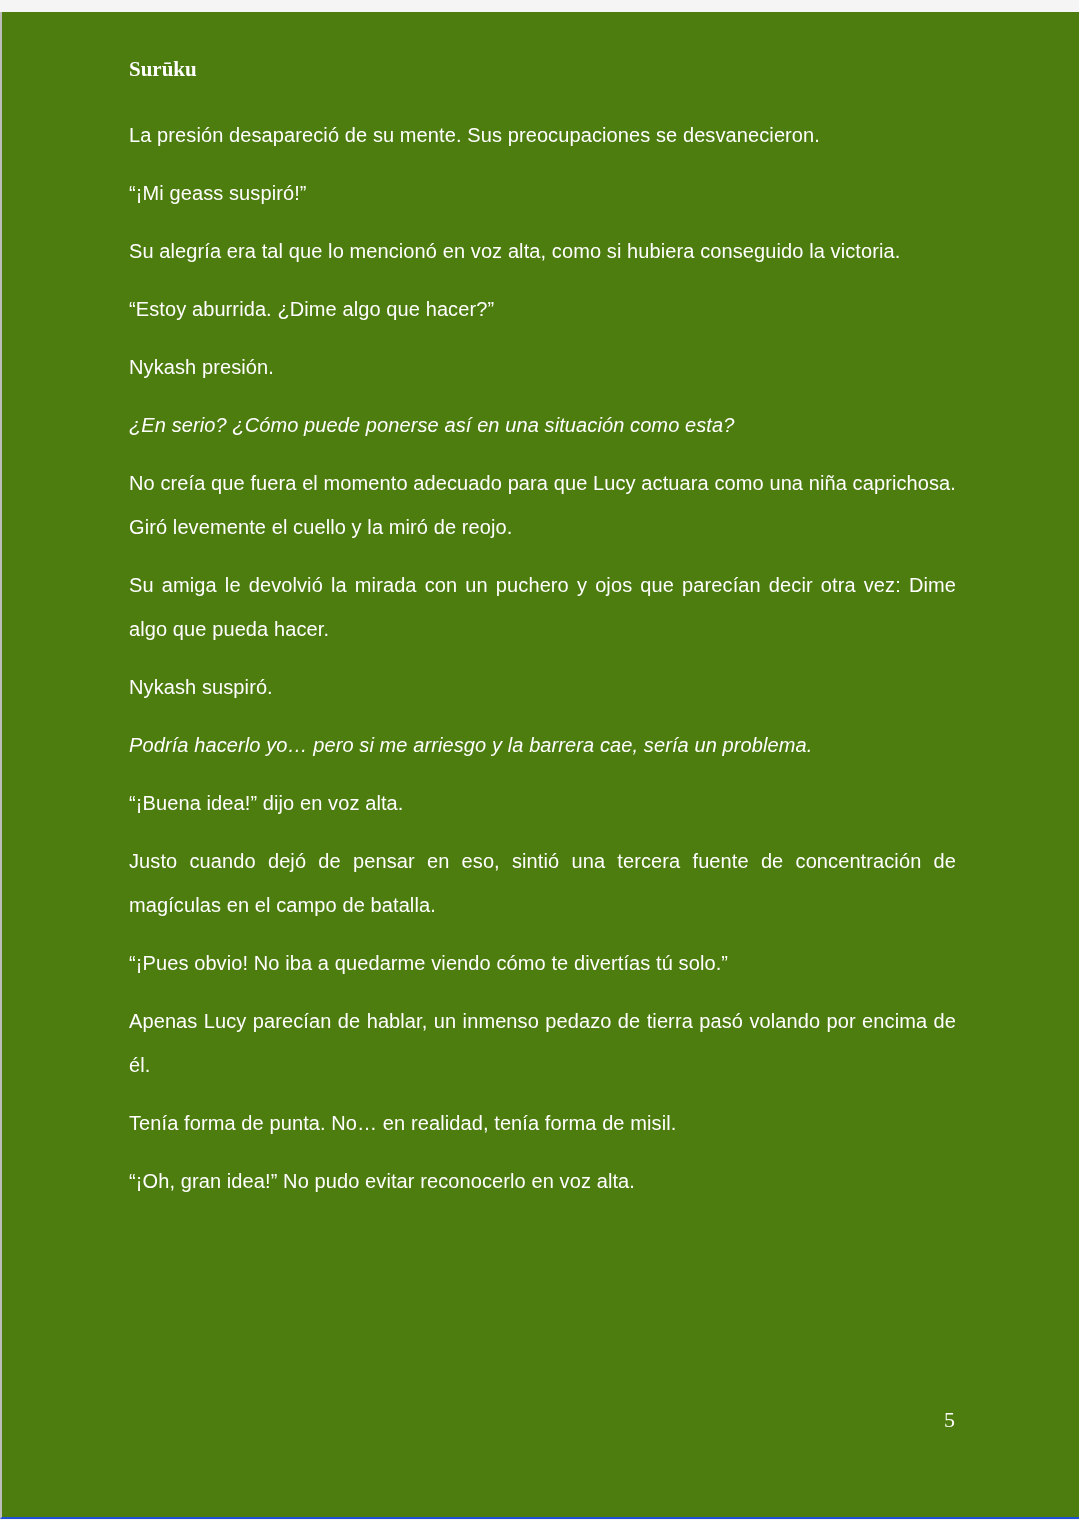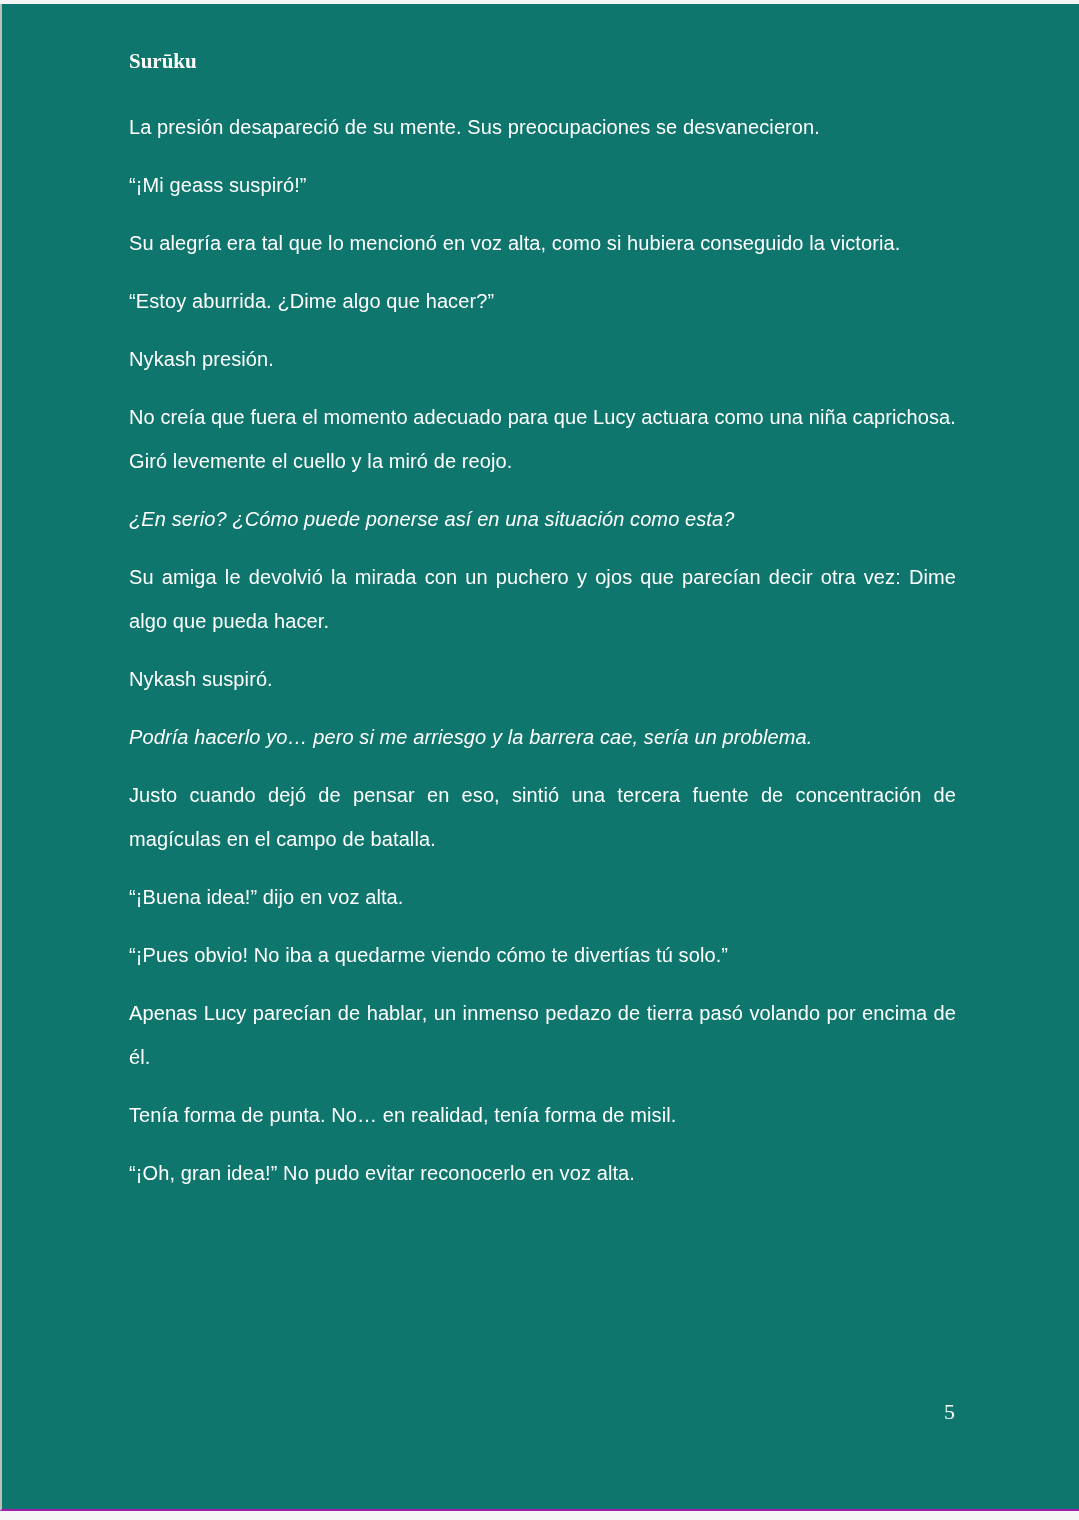--- a/index.html
+++ b/index.html
@@ -6,26 +6,26 @@
       margin: 0;
       padding: 0;
       width: 1079px;
       height: 1520px;
       background: #f5f5f5;
       overflow: hidden;
     }
     .page {
       position: absolute;
       left: 0;
-      top: 4px;
+      top: 12px;
       width: 1077px;
       height: 1505px;
-      background: #0f766e;
+      background: #4d7c0f;
       border-left: 2px solid #bdbdbd;
-      border-bottom: 2px solid #a21caf;
+      border-bottom: 2px solid #1d4ed8;
     }
     .running-header {
       position: absolute;
       left: 127px;
       top: 43px;
       font-family: "Liberation Serif", "DejaVu Serif", serif;
       font-weight: bold;
       font-size: 21px;
       line-height: 28px;
       color: #ffffff;
@@ -64,27 +64,27 @@
 
 <div class="page">
   <h1 class="running-header">Surūku</h1>
 
   <div class="body-text">
     <p class="para">La presión desapareció de su mente. Sus preocupaciones se desvanecieron.</p>
     <p class="para">“¡Mi geass suspiró!”</p>
     <p class="para">Su alegría era tal que lo mencionó en voz alta, como si hubiera conseguido la victoria.</p>
     <p class="para">“Estoy aburrida. ¿Dime algo que hacer?”</p>
     <p class="para">Nykash presión.</p>
+    <p class="para italic">¿En serio? ¿Cómo puede ponerse así en una situación como esta?</p>
     <p class="para">No creía que fuera el momento adecuado para que Lucy actuara como una niña caprichosa. Giró levemente el cuello y la miró de reojo.</p>
-    <p class="para italic">¿En serio? ¿Cómo puede ponerse así en una situación como esta?</p>
     <p class="para">Su amiga le devolvió la mirada con un puchero y ojos que parecían decir otra vez: Dime algo que pueda hacer.</p>
     <p class="para">Nykash suspiró.</p>
     <p class="para italic">Podría hacerlo yo… pero si me arriesgo y la barrera cae, sería un problema.</p>
+    <p class="para">“¡Buena idea!” dijo en voz alta.</p>
     <p class="para">Justo cuando dejó de pensar en eso, sintió una tercera fuente de concentración de magículas en el campo de batalla.</p>
-    <p class="para">“¡Buena idea!” dijo en voz alta.</p>
     <p class="para">“¡Pues obvio! No iba a quedarme viendo cómo te divertías tú solo.”</p>
     <p class="para">Apenas Lucy parecían de hablar, un inmenso pedazo de tierra pasó volando por encima de él.</p>
     <p class="para">Tenía forma de punta. No… en realidad, tenía forma de misil.</p>
     <p class="para">“¡Oh, gran idea!” No pudo evitar reconocerlo en voz alta.</p>
   </div>
 
   <div class="page-number">5</div>
 </div>
 
 </body></html>

